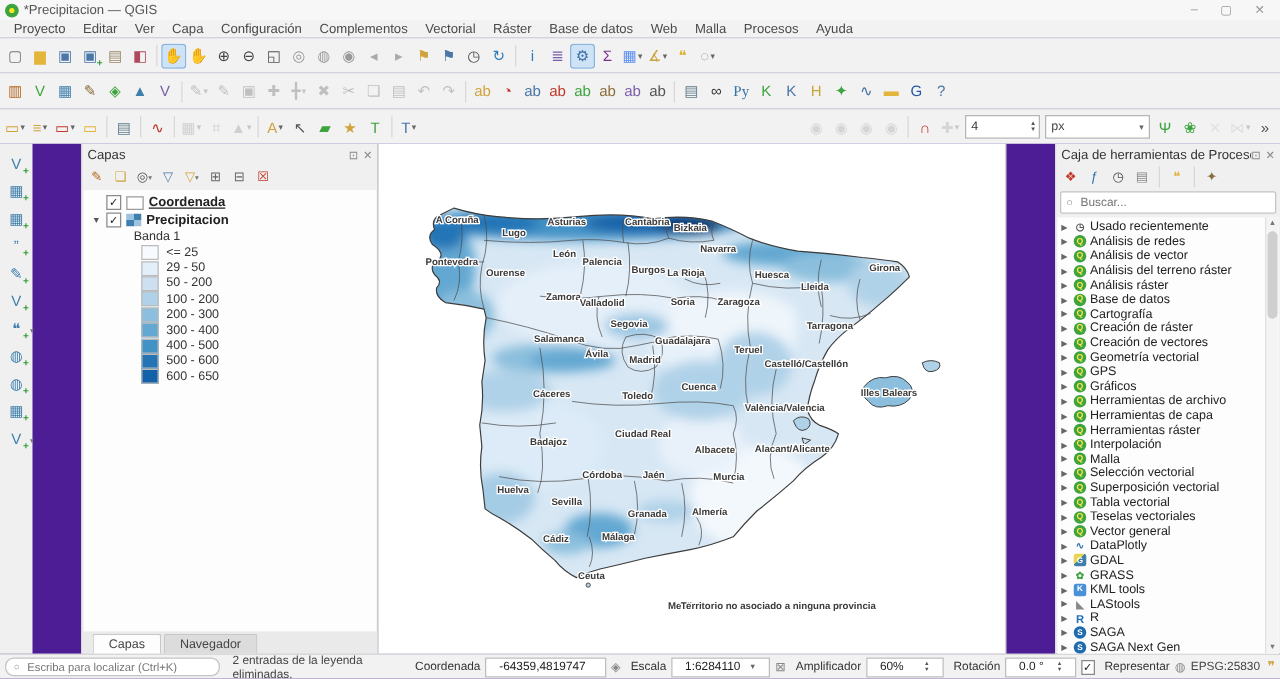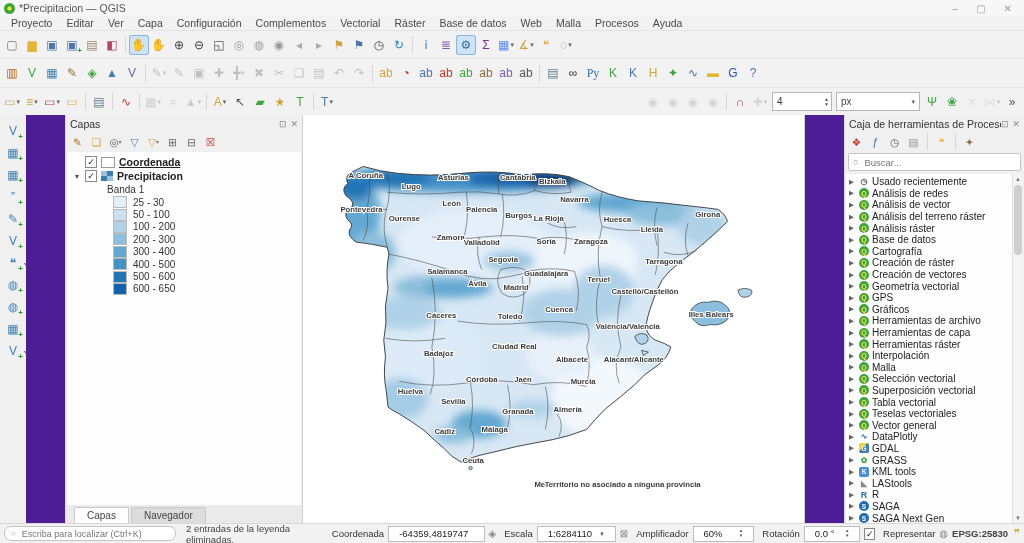--- a/index.html
+++ b/index.html
@@ -748,29 +748,33 @@
         </div>
         <div class="lrow">
           <span class="exp">▼</span>
           <span class="cb">✓</span>
           <span class="rswatch"></span>
           <span class="lname">Precipitacion</span>
         </div>
         <div class="band">Banda 1</div>
         <div>
 
+            <div class="legrow">
+              <span class="legsw" style="border: 1px solid rgb(187, 187, 187); background: rgb(247, 251, 255);"></span>
+              <span class="legtxt">&lt;= 25</span>
+            </div>
 
             <div class="legrow">
               <span class="legsw" style="border: 1px solid rgb(187, 187, 187); background: rgb(226, 238, 248);"></span>
-              <span class="legtxt">25 - 30</span>
+              <span class="legtxt">29 - 50</span>
             </div>
 
             <div class="legrow">
               <span class="legsw" style="border: 1px solid rgb(187, 187, 187); background: rgb(205, 224, 241);"></span>
-              <span class="legtxt">50 - 100</span>
+              <span class="legtxt">50 - 200</span>
             </div>
 
             <div class="legrow">
               <span class="legsw" style="border: 1px solid rgb(187, 187, 187); background: rgb(176, 210, 232);"></span>
               <span class="legtxt">100 - 200</span>
             </div>
 
             <div class="legrow">
               <span class="legsw" style="border: 1px solid rgb(187, 187, 187); background: rgb(139, 191, 221);"></span>
               <span class="legtxt">200 - 300</span>
@@ -1214,17 +1218,17 @@
     <span class="sbfield" style="width:40px;justify-content:space-between;">
       <span>0.0 °</span>
       <span class="sbspin">
           <span>▲</span>
           <span>▼</span>
         </span>
     </span>
     <span class="sbcheck">✓</span>
     <span class="sblabel">Representar</span>
     <span class="sbicon">◍</span>
-    <span style="font-weight:bold;color:#444;">EPSG:25830</span>
+    <span style="font-weight:normal;color:#444;">EPSG:25830</span>
     <span class="balloon">❞</span>
   </div>
 
 </div>
 
 </body></html>

